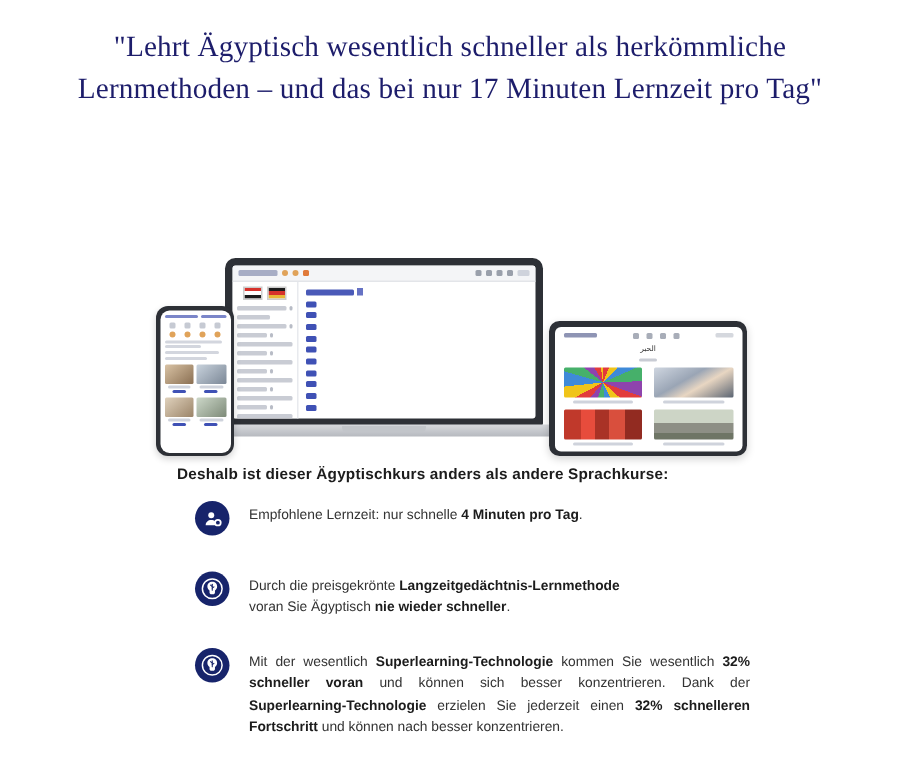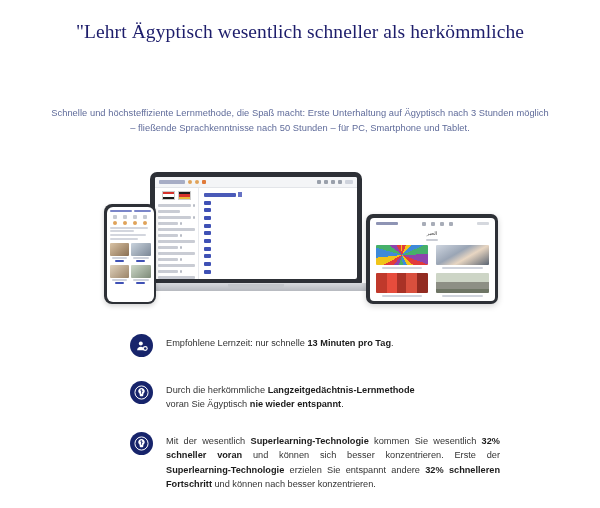--- a/index.html
+++ b/index.html
@@ -443,26 +443,23 @@
   .btext.just { text-align: justify; width: 345px; }
   .btext b { color: #1c1c1c; font-weight: bold; }
 </style>
 </head>
 <body>
 
 <div class="page">
 
   <div class="headline">
     <div>"Lehrt Ägyptisch wesentlich schneller als herkömmliche</div>
+    <div>Lernmethoden – und das bei nur 17 Minuten Lernzeit pro Tag"</div>
   </div>
 
-  <div class="subhead">
-    <div>Schnelle und höchsteffiziente Lernmethode, die Spaß macht: Erste Unterhaltung auf Ägyptisch nach 3 Stunden möglich</div>
-    <div>– fließende Sprachkenntnisse nach 50 Stunden – für PC, Smartphone und Tablet.</div>
-  </div>
 
   <div class="devices">
 
     <div class="laptop">
       <div class="laptop-lid">
         <div class="laptop-screen">
           <div class="lt-topbar">
             <span class="lt-logo"></span>
             <span class="lt-mid-ic" style="background:#e0a35a;border-radius:50%"></span>
             <span class="lt-mid-ic" style="background:#e0a35a;border-radius:50%"></span>
@@ -668,56 +665,57 @@
           </div>
           <div class="tb-cell">
             <div class="tb-img img-elephant"></div>
             <div class="tb-cap"></div>
           </div>
         </div>
       </div>
     </div>
   </div>
 
+  <div class="benefits-title">Deshalb ist dieser Ägyptischkurs anders als andere Sprachkurse:</div>
 
   <div class="benefit b1">
     <div class="bicon">
       <svg width="14" height="14" viewBox="0 0 24 24" aria-hidden="true">
         <circle cx="10" cy="7.6" r="3.4" fill="#ffffff"></circle>
         <path d="M3.6 19.2c0-3.7 2.9-6 6.4-6s6.4 2.3 6.4 6z" fill="#ffffff"></path>
         <circle cx="17.6" cy="16.2" r="4.2" fill="#ffffff"></circle>
         <circle cx="17.6" cy="16.2" r="2.2" fill="#17246b"></circle>
       </svg>
     </div>
     <div class="btext">
-      <span>Empfohlene Lernzeit: nur schnelle </span><b>13 Minuten pro Tag</b><span>.</span><br>
+      <span>Empfohlene Lernzeit: nur schnelle </span><b>4 Minuten pro Tag</b><span>.</span><br>
     </div>
   </div>
 
   <div class="benefit b2">
     <div class="bicon">
       <svg width="15" height="15" viewBox="0 0 24 24" aria-hidden="true">
         <circle cx="12" cy="12" r="10.5" fill="none" stroke="#ffffff" stroke-width="1.6"></circle>
         <path d="M12 4.6c-3 0-5.2 2.2-5.2 5 0 1.9 1 3.3 2.3 4.2v2.1c0 1.1.9 2 2 2h1.8c1.1 0 2-.9 2-2v-2.1c1.3-.9 2.3-2.3 2.3-4.2 0-2.8-2.2-5-5.2-5z" fill="#ffffff"></path>
         <path d="M12 7.2v6.4" stroke="#17246b" stroke-width="1.1" stroke-linecap="round"></path>
         <path d="M12 9.6l-1.8-1.5M12 11.4l1.8-1.5" stroke="#17246b" stroke-width="1.1" stroke-linecap="round"></path>
       </svg>
     </div>
     <div class="btext" style="width:260px">
-      <span>Durch die herkömmliche </span><b>Langzeitgedächtnis-Lernmethode</b><span> voran Sie Ägyptisch </span><b>nie wieder entspannt</b><span>.</span>
+      <span>Durch die preisgekrönte </span><b>Langzeitgedächtnis-Lernmethode</b><span> voran Sie Ägyptisch </span><b>nie wieder schneller</b><span>.</span>
     </div>
   </div>
 
   <div class="benefit b3">
     <div class="bicon">
       <svg width="15" height="15" viewBox="0 0 24 24" aria-hidden="true">
         <circle cx="12" cy="12" r="10.5" fill="none" stroke="#ffffff" stroke-width="1.6"></circle>
         <path d="M12 4.6c-3 0-5.2 2.2-5.2 5 0 1.9 1 3.3 2.3 4.2v2.1c0 1.1.9 2 2 2h1.8c1.1 0 2-.9 2-2v-2.1c1.3-.9 2.3-2.3 2.3-4.2 0-2.8-2.2-5-5.2-5z" fill="#ffffff"></path>
         <path d="M12 7.2v6.4" stroke="#17246b" stroke-width="1.1" stroke-linecap="round"></path>
         <path d="M12 9.6l-1.8-1.5M12 11.4l1.8-1.5" stroke="#17246b" stroke-width="1.1" stroke-linecap="round"></path>
       </svg>
     </div>
     <div class="btext just">
-      <span>Mit der wesentlich </span><b>Superlearning-Technologie</b><span> kommen Sie wesentlich </span><b>32% schneller voran</b><span> und können sich besser konzentrieren. Erste der </span><b>Superlearning-Technologie</b><span> erzielen Sie entspannt andere </span><b>32% schnelleren Fortschritt</b><span> und können nach besser konzentrieren.</span>
+      <span>Mit der wesentlich </span><b>Superlearning-Technologie</b><span> kommen Sie wesentlich </span><b>32% schneller voran</b><span> und können sich besser konzentrieren. Dank der </span><b>Superlearning-Technologie</b><span> erzielen Sie jederzeit einen </span><b>32% schnelleren Fortschritt</b><span> und können nach besser konzentrieren.</span>
     </div>
   </div>
 
 </div>
 
 </body></html>

